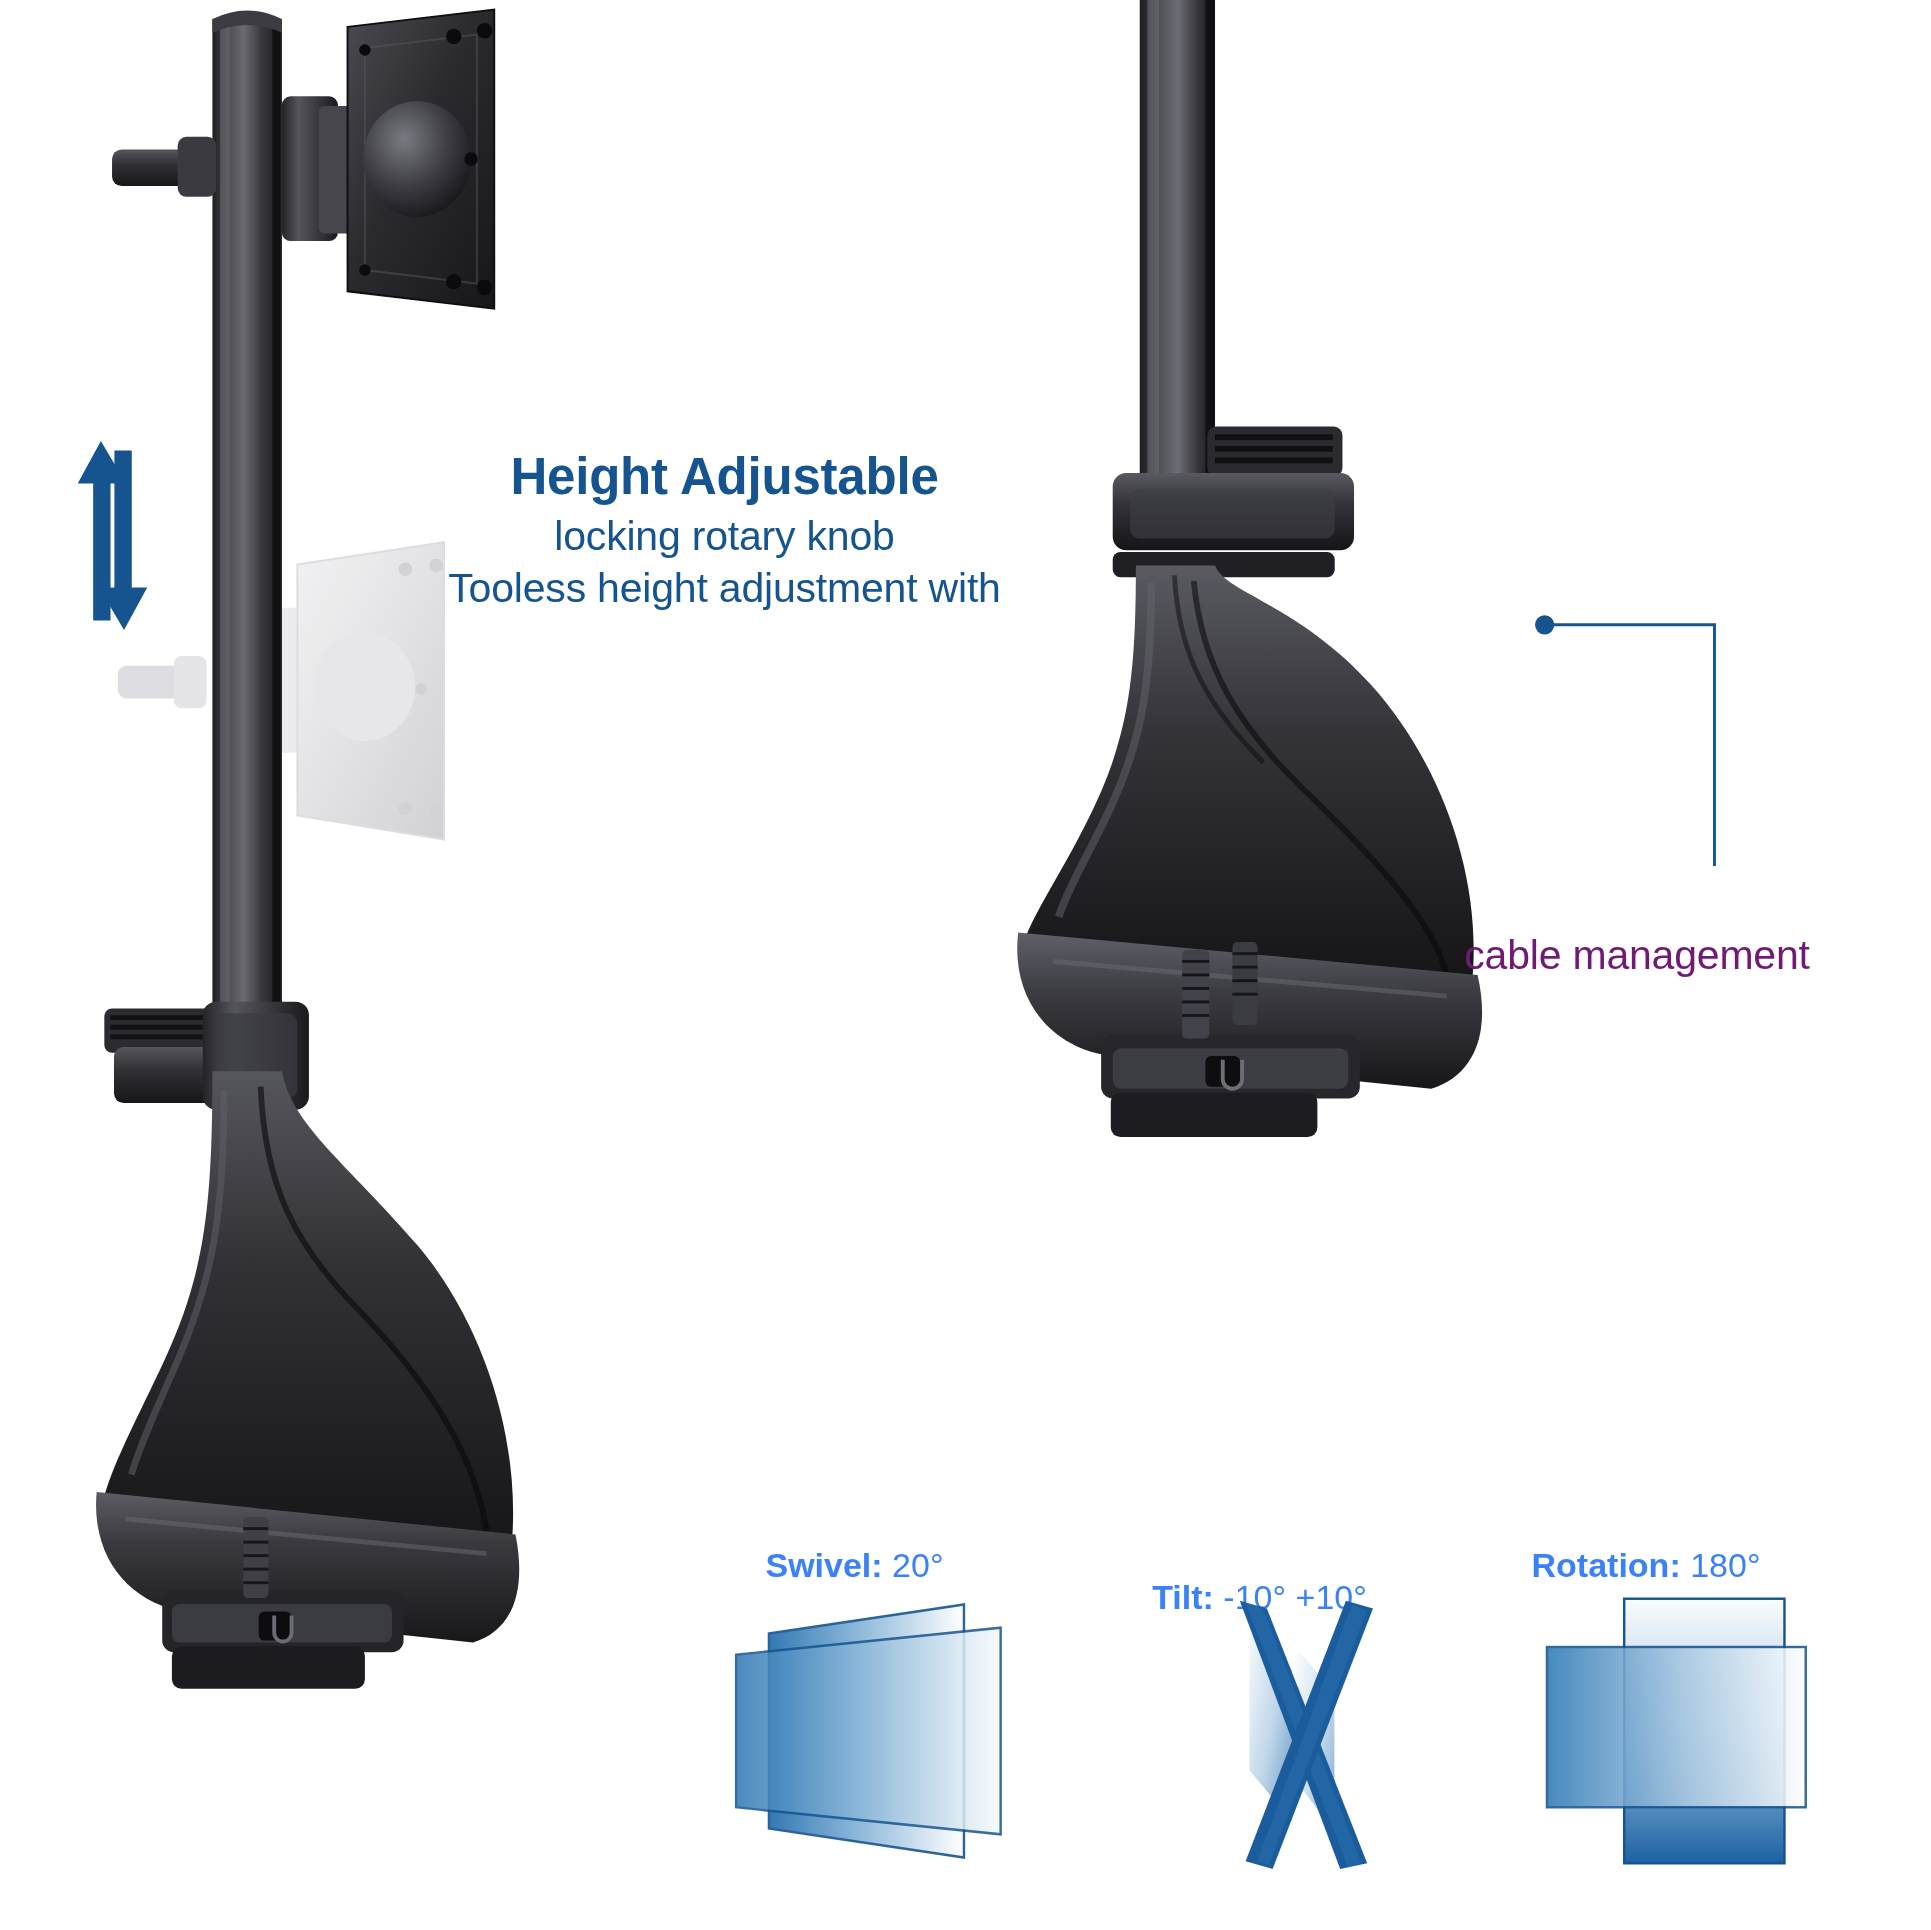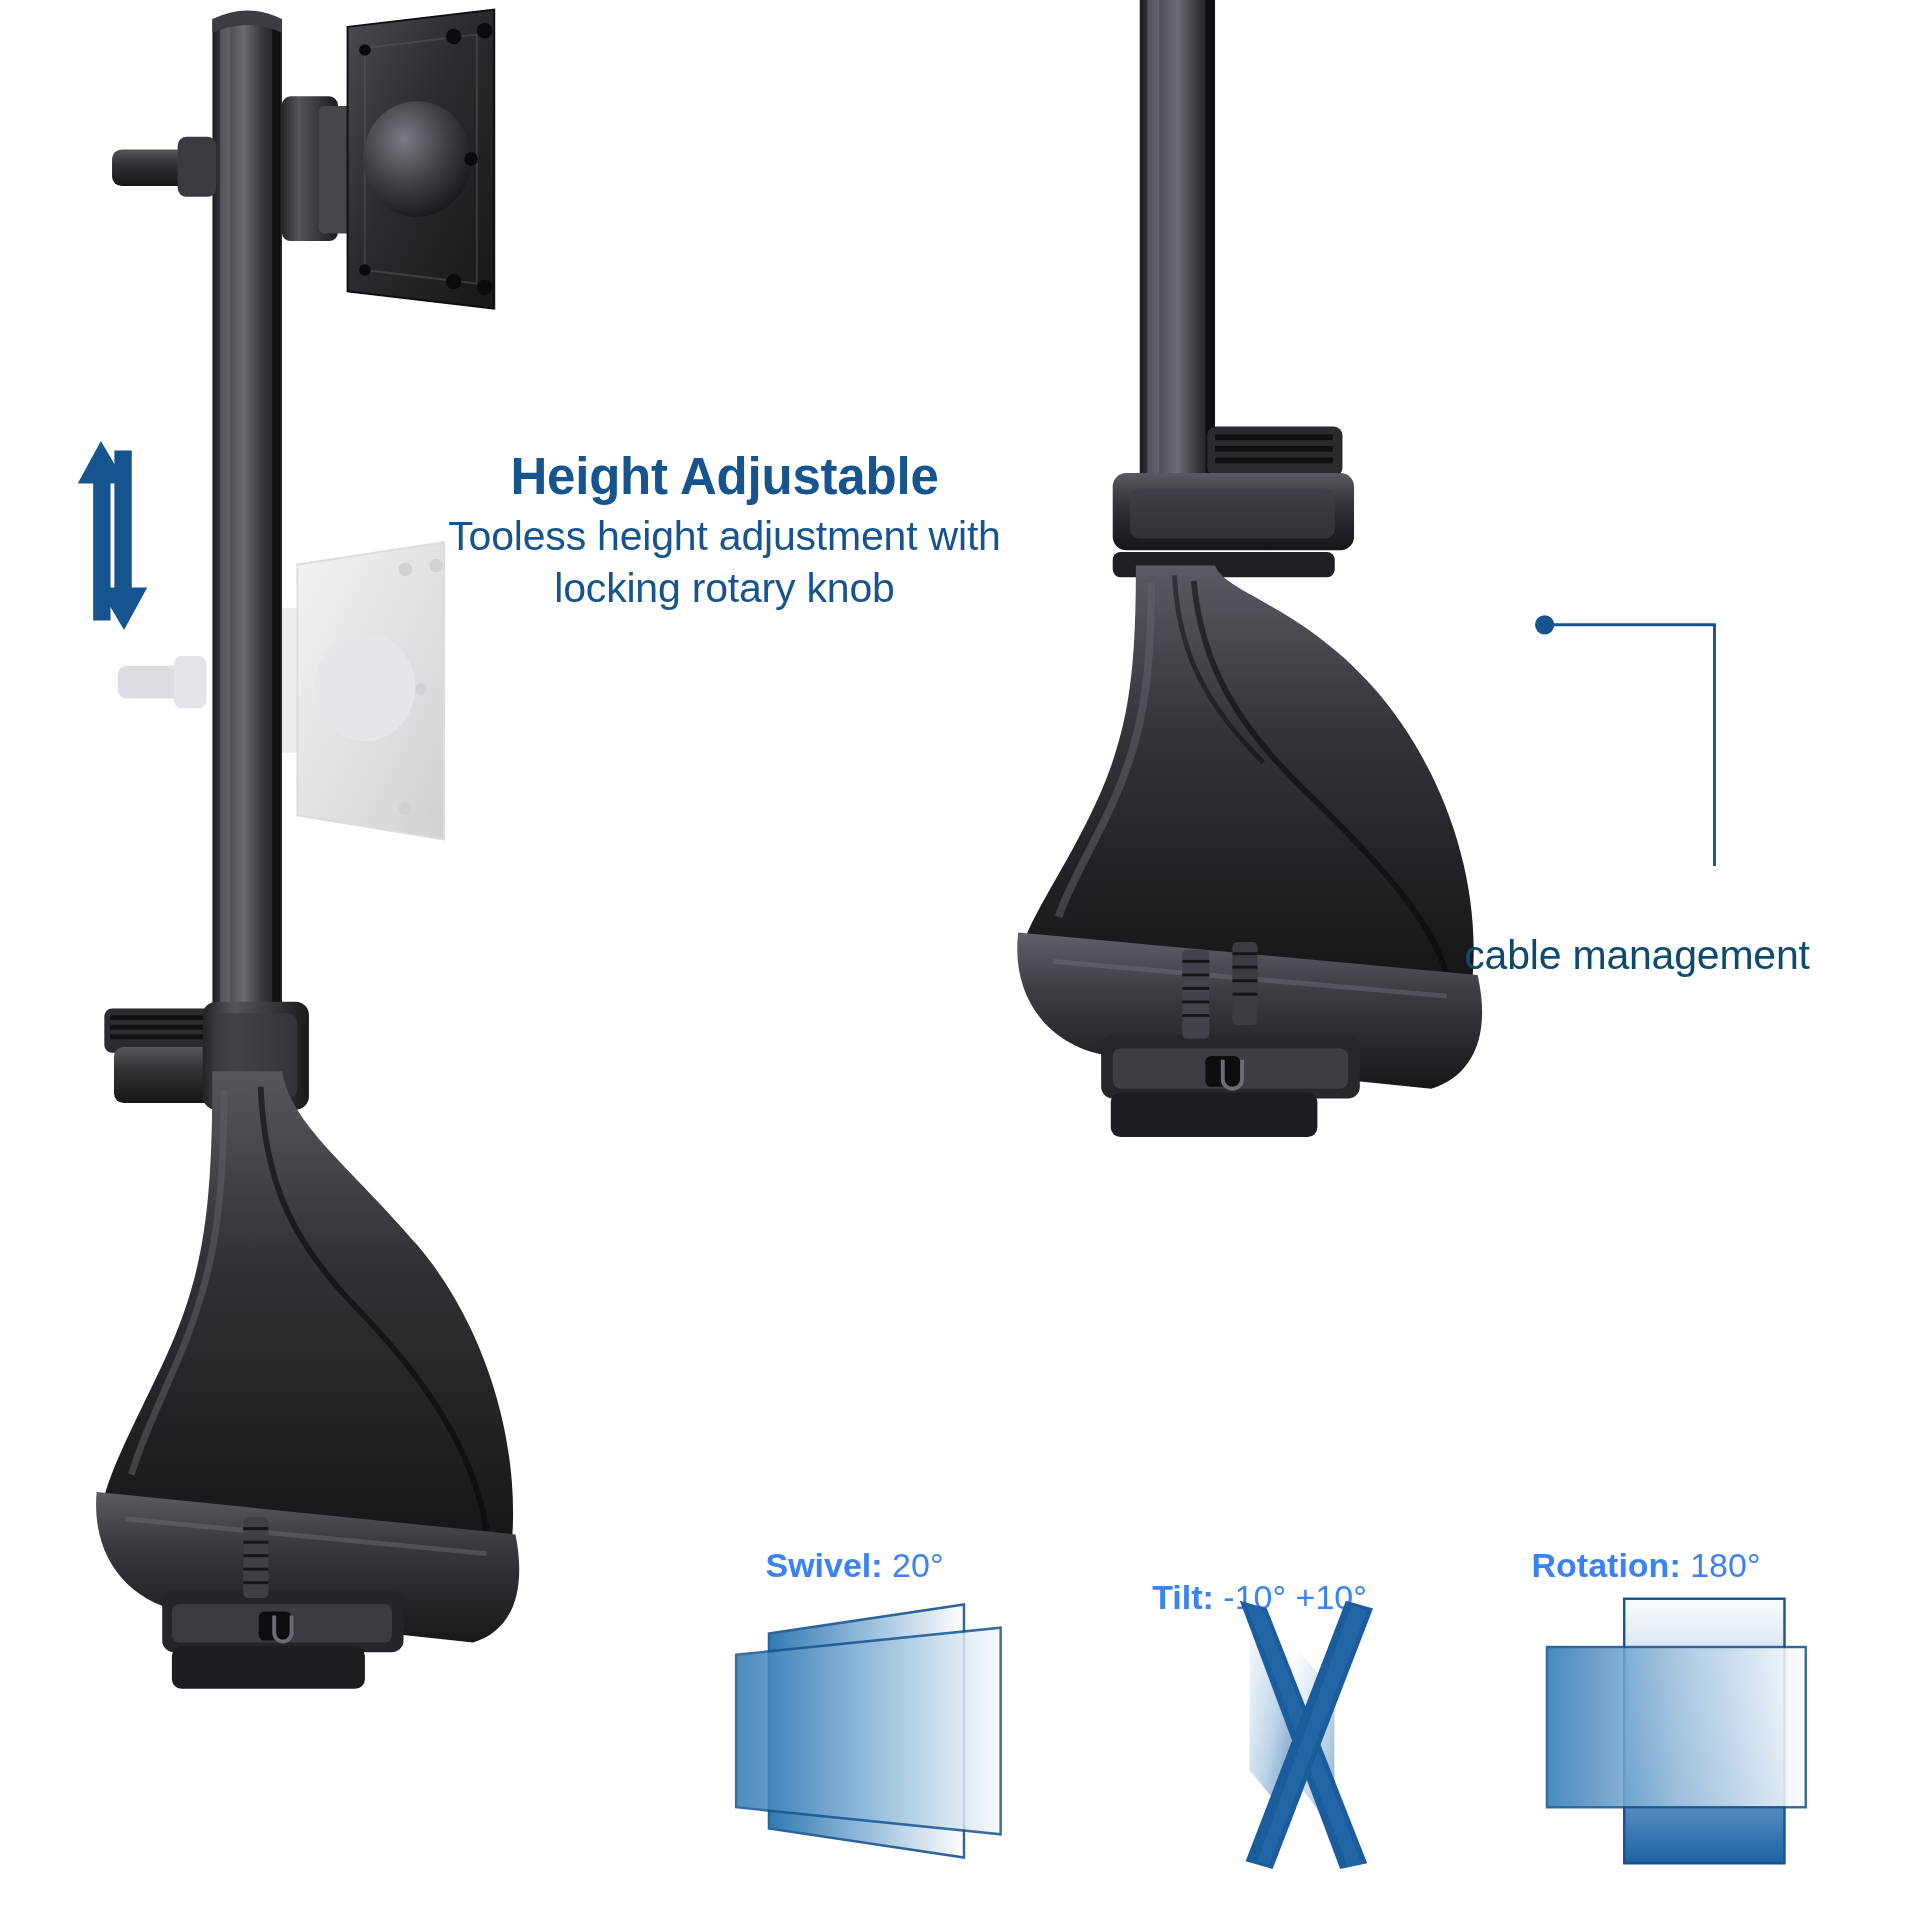--- a/index.html
+++ b/index.html
@@ -41,21 +41,21 @@
     text-align: center; line-height: 1.32;
   }
 
   #feature-cable-title {
     left: 1400px; top: 877px; width: 463px;
     font-size: 46px; font-weight: bold; color: #15548f;
     text-align: center; line-height: 1.05;
   }
   #feature-cable-sub {
     left: 1352px; top: 930px; width: 570px;
-    font-size: 41px; color: #0c4a6e; font-weight: normal;
+    font-size: 41px; color: #701a75; font-weight: normal;
     text-align: center; line-height: 1.25;
   }
 
   
   .spec-label {
     position: absolute;
     font-size: 34px;
     color: #3b82f6;
     text-align: center;
     white-space: nowrap;
@@ -297,22 +297,22 @@
   </svg>
 
   <svg id="cable-leader" viewBox="0 0 200 270">
     <circle cx="10" cy="12" r="10" fill="#15548f"></circle>
     <path d="M10 12 H186 V262" fill="none" stroke="#15548f" stroke-width="3"></path>
   </svg>
 
   <div class="txt txt-bold" id="feature-height-title">Height Adjustable</div>
 
   <div class="txt txt-light" id="feature-height-sub">
+    <div>locking rotary knob</div>
     <div>Tooless height adjustment with</div>
-    <div>locking rotary knob</div>
   </div>
 
   <div class="txt txt-light" id="feature-range-text">
   </div>
 
 
   <div class="txt txt-light" id="feature-cable-sub">cable management</div>
 
   <div class="spec-label" id="spec-swivel-label">
     <span class="k">Swivel:</span>

